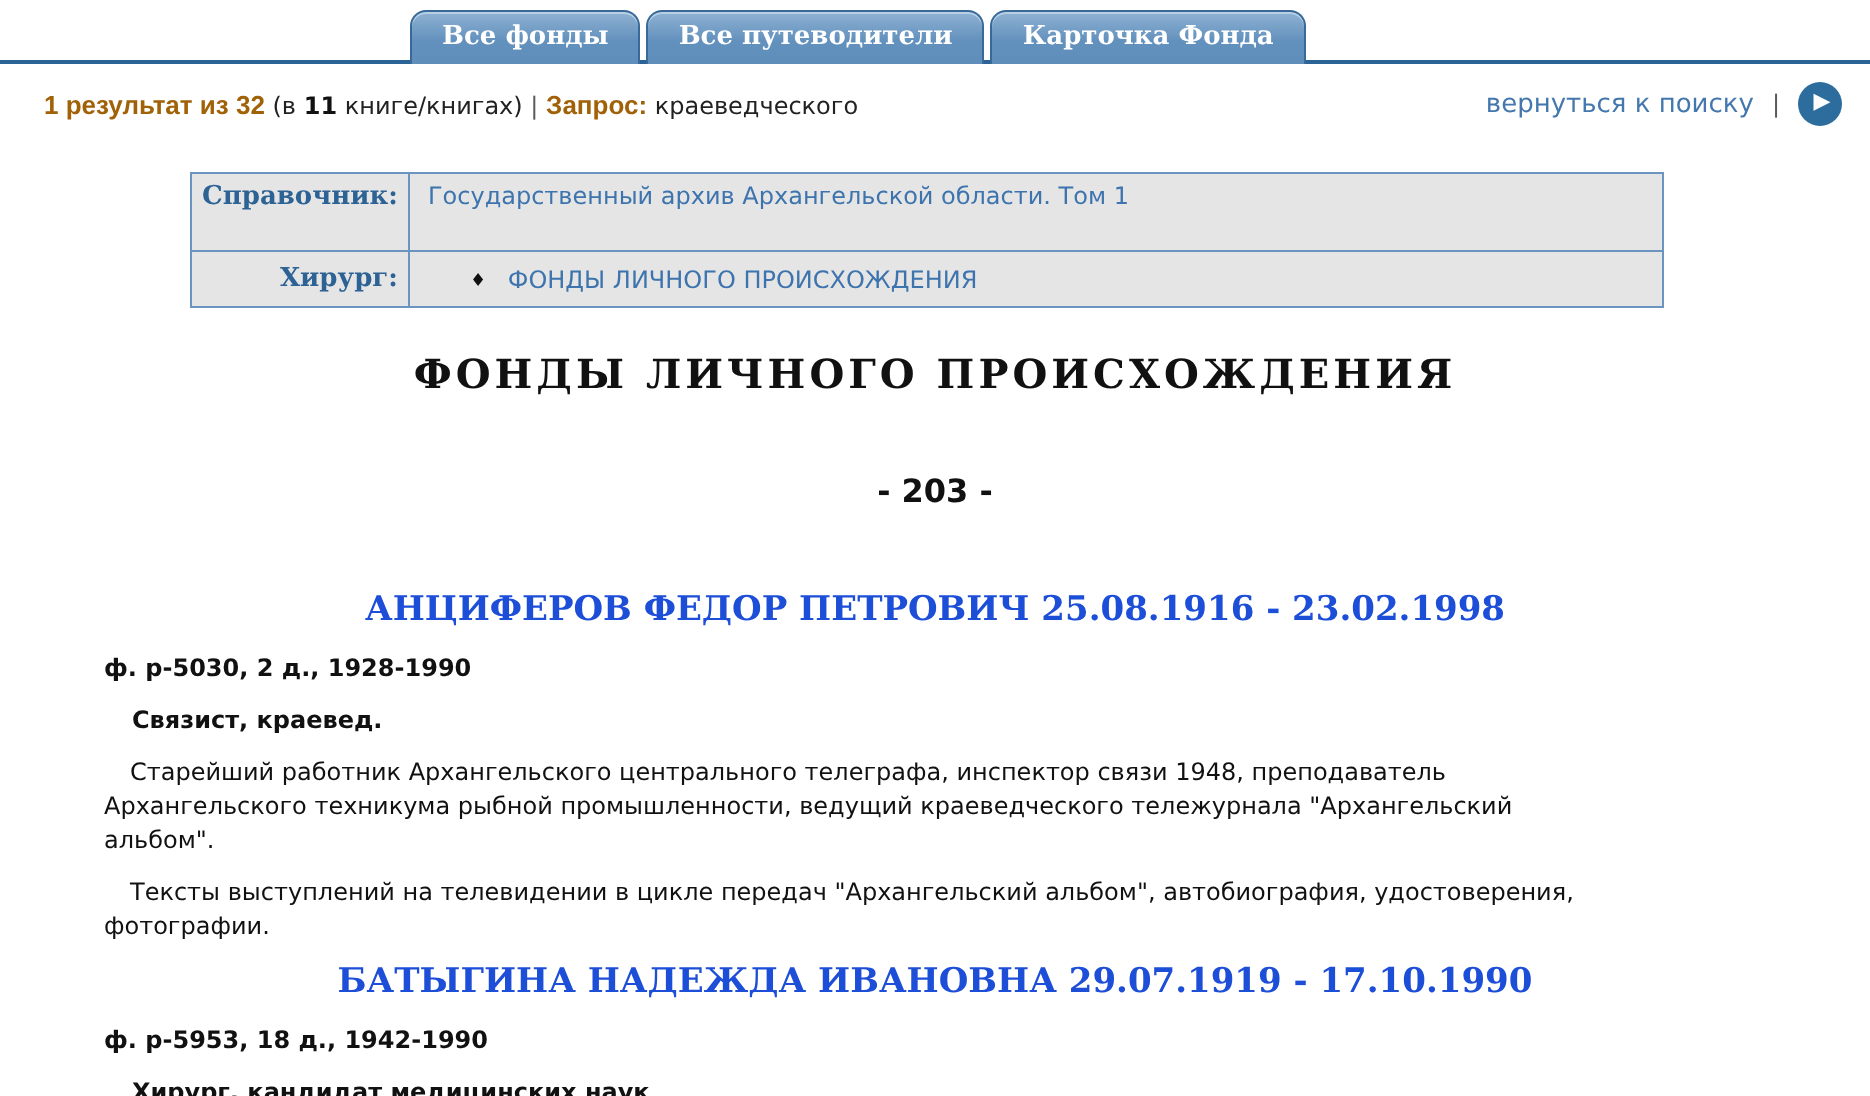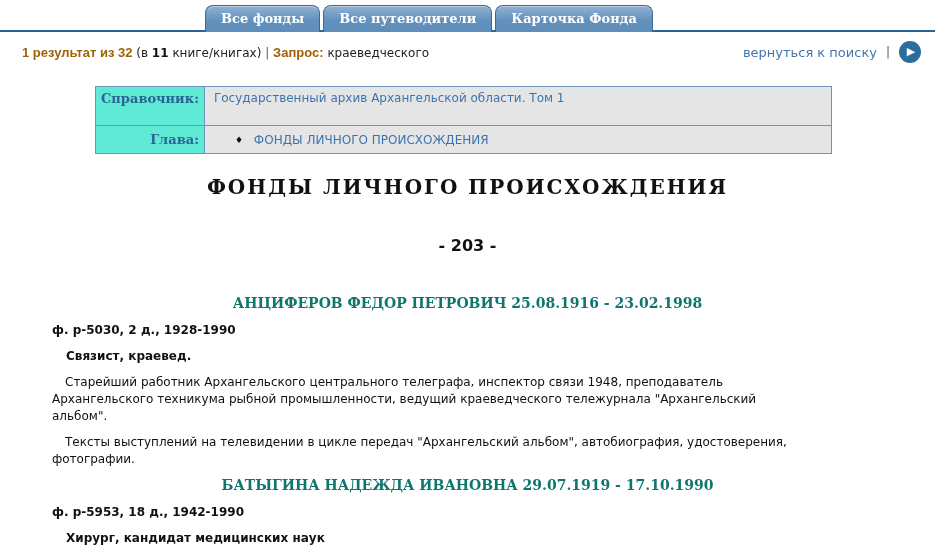--- a/index.html
+++ b/index.html
@@ -33,42 +33,42 @@
   .back-link { color: #4377ad; font-size: 13px; text-decoration: none; cursor: pointer; }
   .pipe { color: #5a5a5a; }
   .fwd-btn { width: 22px; height: 22px; border-radius: 50%; background: #2d6d9e;
     border: none; color: #fff; font-size: 11px; line-height: 22px; text-align: center;
     cursor: pointer; display: inline-block; }
   .fwd-btn span { position: relative; left: 1px; top: -1px; }
 
   
   table.info { margin: 17px 0 0 95px; width: 737px; border-collapse: collapse; }
   table.info, table.info th, table.info td { border: 1px solid #6b94c0; }
-  table.info th { width: 99px; background: #5eead4; text-align: right;
+  table.info th { width: 99px; background: #e5e5e5; text-align: right;
     vertical-align: top; padding: 4px 5px;
     font-family: "DejaVu Serif", serif; font-weight: bold; font-size: 13px;
     color: #2d6394; white-space: nowrap; }
   table.info td { background: #e5e5e5; vertical-align: top; padding: 4px 9px;
     font-size: 12px; }
   tr.tall td, tr.tall th { height: 39px; }
   tr.short td, tr.short th { height: 28px; }
   tr.short th { vertical-align: middle; }
   tr.short td { vertical-align: middle; padding-left: 30px; }
   .tbl-link { color: #3d74ae; text-decoration: none; cursor: pointer; }
   .bullet { color: #111; font-size: 9px; margin-right: 7px; vertical-align: 1px; }
 
   
   .content { width: 935px; }
   h1.main-heading { margin-top: 21px; text-align: center;
     font-family: "DejaVu Serif", serif; font-weight: bold; font-size: 20px;
     letter-spacing: 2px; color: #111; }
   .pagenum { margin-top: 37px; text-align: center; font-weight: bold;
     font-size: 16px; color: #111; }
   h2.entry-heading { text-align: center; font-family: "DejaVu Serif", serif;
-    font-weight: bold; font-size: 14px; color: #0f766e; }
+    font-weight: bold; font-size: 17px; color: #1d4ed8; }
   .mt-big { margin-top: 40px; }
   .mt-sm { margin-top: 9px; }
   .body-block { margin-left: 52px; width: 752px; font-size: 12px; color: #111;
     line-height: 17px; }
   .fund-line { margin-top: 11px; font-weight: bold; }
   .occupation { margin-top: 9px; font-weight: bold; text-indent: 14px; }
   .body-block p { margin-top: 9px; text-indent: 13px; }
 </style>
 </head>
 <body>
@@ -104,21 +104,21 @@
 
 <table class="info">
   <tbody>
       <tr class="tall">
     <th>Справочник:</th>
     <td>
       <a class="tbl-link">Государственный архив Архангельской области. Том 1</a>
     </td>
   </tr>
   <tr class="short">
-    <th>Глава:</th>
+    <th>Хирург:</th>
     <td>
       <span class="bullet">♦</span>
       <a class="tbl-link">ФОНДЫ ЛИЧНОГО ПРОИСХОЖДЕНИЯ</a>
     </td>
   </tr>
 </tbody>
   </table>
 
 <div class="content">
   <h1 class="main-heading">ФОНДЫ ЛИЧНОГО ПРОИСХОЖДЕНИЯ</h1>

